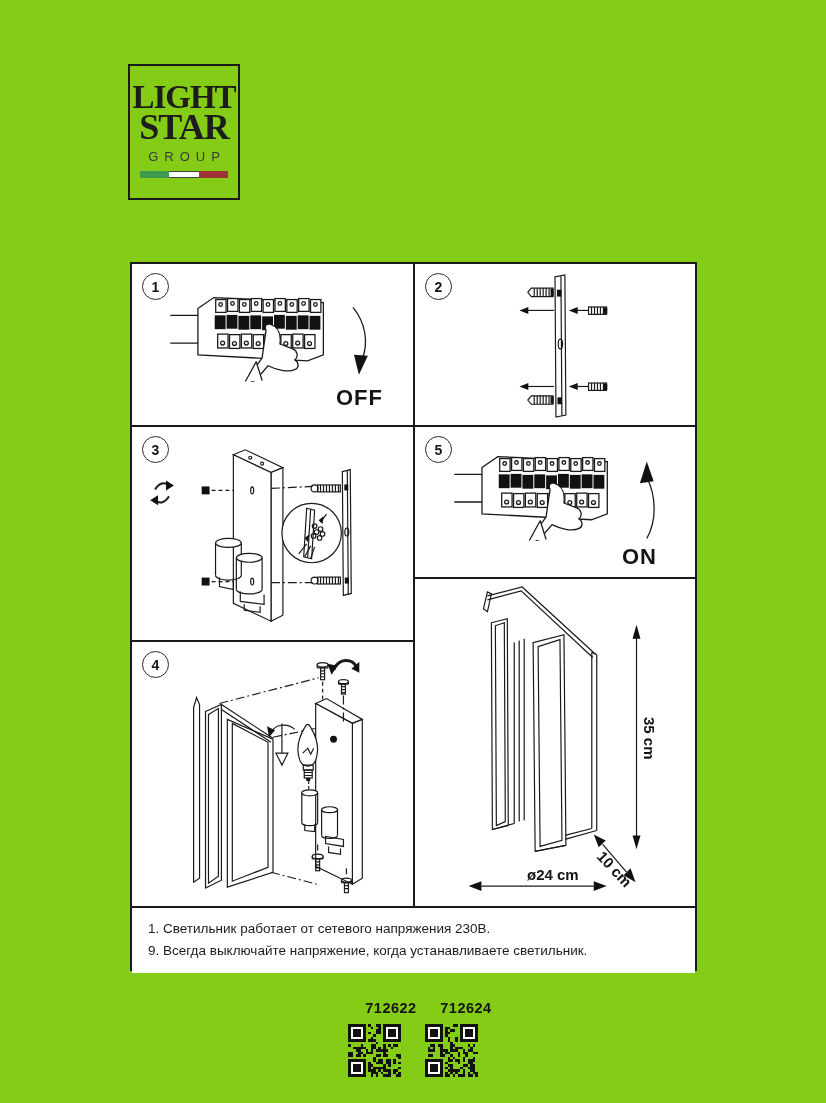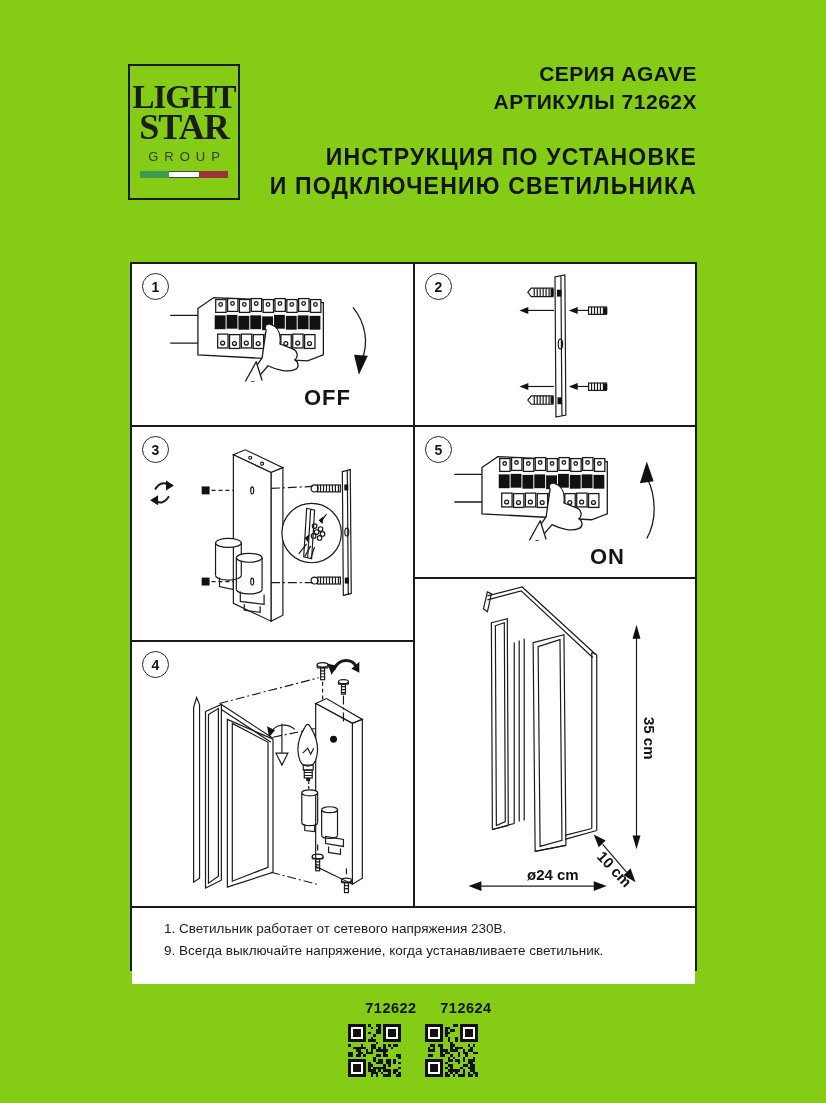--- a/index.html
+++ b/index.html
@@ -21,27 +21,27 @@
   .main-title{font-size:23px;font-weight:bold;line-height:29px;letter-spacing:1.2px;}
   #main-title-wrap{margin-top:27px;}
   
   #grid{left:130px;top:262px;width:567px;height:709px;border:2px solid #1a1a1a;box-sizing:border-box;}
   .panel{position:absolute;box-sizing:border-box;background:#fff;}
   .bb{border-bottom:2px solid #1a1a1a;}
   .br{border-right:2px solid #1a1a1a;}
   .badge{position:absolute;left:10px;top:9px;width:25px;height:25px;border:1.7px solid #2a2a2a;border-radius:50%;
          display:flex;align-items:center;justify-content:center;font-size:14px;font-weight:bold;background:#fff;z-index:2;}
   .panel svg.draw{position:absolute;left:0;top:0;width:100%;height:100%;}
-  .biglabel{position:absolute;font-weight:bold;font-size:22px;letter-spacing:1px;}
+  .biglabel{position:absolute;font-weight:bold;font-size:22px;letter-spacing:1px;margin-left:32px;}
   .dimlabel{position:absolute;font-weight:bold;font-size:15px;white-space:nowrap;}
   #dim-height{left:226px;top:138px;writing-mode:vertical-rl;}
   #dim-depth{left:185px;top:266px;transform:rotate(47deg);transform-origin:left center;}
   #dim-diameter{left:112px;top:287px;}
   
-  #notes{left:0;top:644px;width:563px;height:76px;padding:10px 0 0 32px;box-sizing:border-box;
+  #notes{left:0;top:644px;width:563px;height:65px;padding:10px 0 0 16px;box-sizing:border-box;
          font-size:13.5px;line-height:22px;color:#1c1c1c;}
   
   .code-label{position:absolute;top:1000px;width:54px;text-align:center;font-size:14.5px;font-weight:bold;letter-spacing:0.5px;}
   .qr{position:absolute;top:1024px;width:53px;height:53px;}
 </style>
 </head>
 <body>
 
 <div id="page">
 
@@ -49,28 +49,20 @@
     <div class="logo-word" id="logo-light">LIGHT</div>
     <div class="logo-word" id="logo-star">STAR</div>
     <div id="logo-group">GROUP</div>
     <div id="flag">
       <div class="seg" style="background:#3d9a4e"></div>
       <div class="seg white"></div>
       <div class="seg" style="background:#a03339"></div>
     </div>
   </div>
 
-  <div class="abs" id="titleblock">
-    <div class="series-line">СЕРИЯ AGAVE</div>
-    <div class="series-line">АРТИКУЛЫ 71262X</div>
-    <div id="main-title-wrap">
-      <div class="main-title">ИНСТРУКЦИЯ ПО УСТАНОВКЕ</div>
-      <div class="main-title">И ПОДКЛЮЧЕНИЮ СВЕТИЛЬНИКА</div>
-    </div>
-  </div>
 
   <div class="abs" id="grid">
 
     <div class="panel bb br" style="left:0;top:0;width:283px;height:163px;">
       <div class="badge">1</div>
       <svg class="draw" viewBox="0 0 283 163">
         <g stroke="#1a1a1a" fill="none" stroke-width="1.3">
           <path d="M38,52 H66 M38,80 H66"></path>
           <path d="M66,45 L82,34 L193,39 L193,92 L177,98 L66,92 Z"></path>
           <g fill="#fff">

